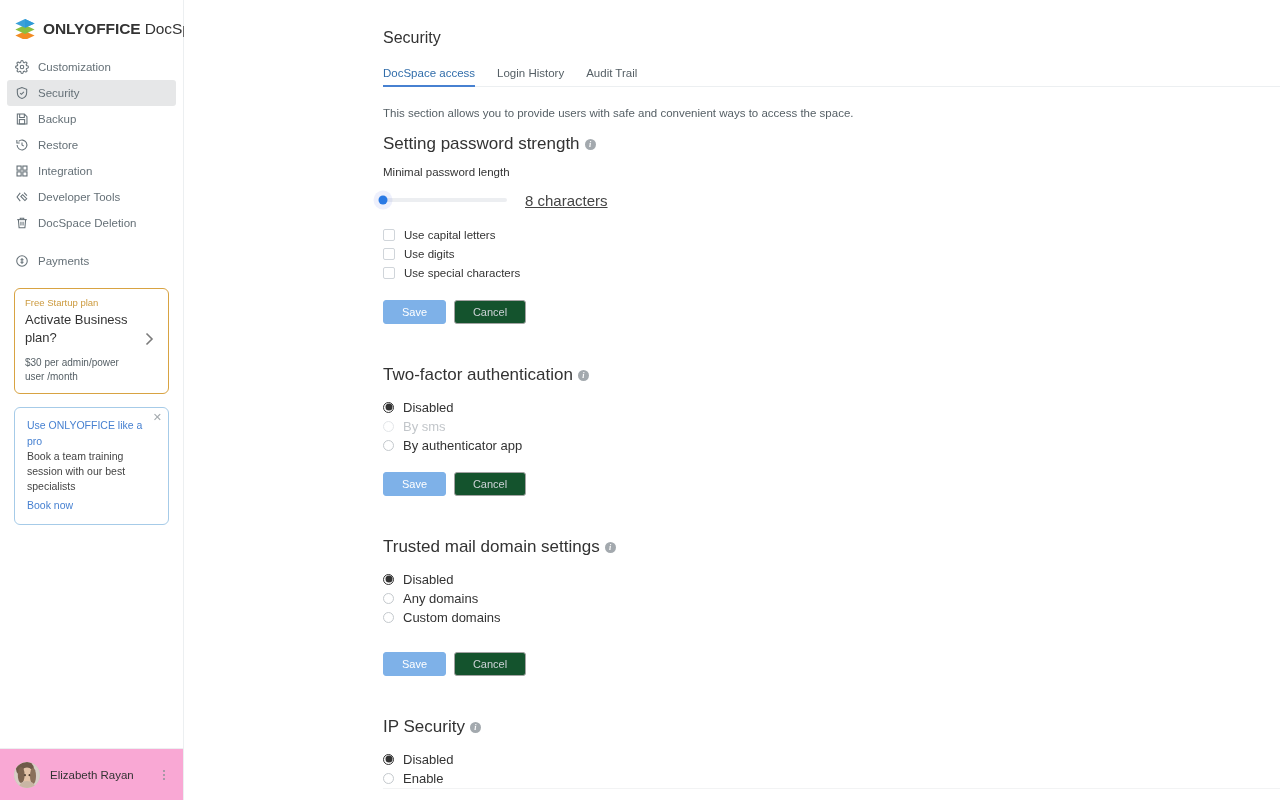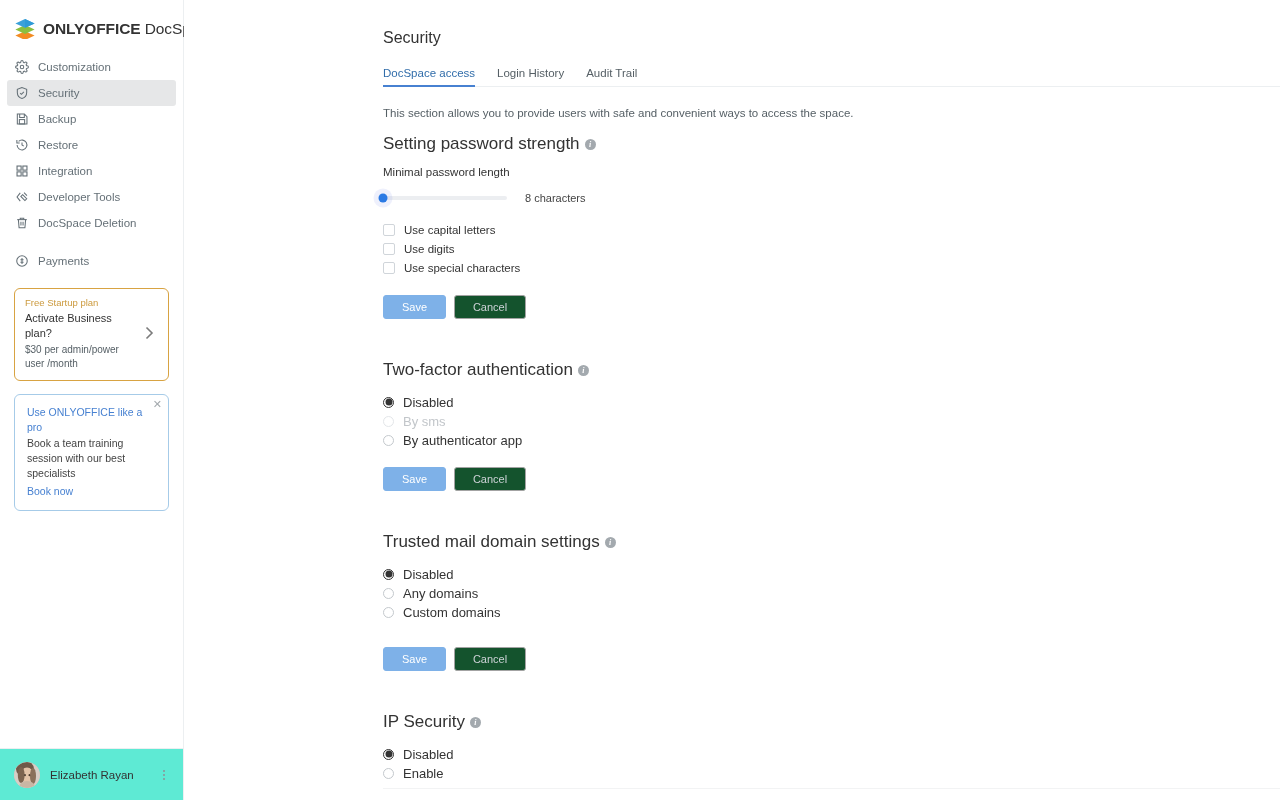--- a/index.html
+++ b/index.html
@@ -64,21 +64,21 @@
     position: relative;
     display: flex; align-items: center;
     min-height: 72px;
     justify-content: flex-end;
   }
   .promo-body { flex: 1 1 auto; }
   .promo-kicker {
     font-size: 9.5px; color: #cc9a3e; margin-bottom: 3px; line-height: 1.2;
   }
   .promo-title {
-    font-size: 11px; color: #333; line-height: 1.35; margin-bottom: 2px;
+    font-size: 13px; color: #333; line-height: 1.35; margin-bottom: 10px;
   }
   .promo-sub {
     font-size: 10px; color: #555f65; line-height: 1.35;
   }
   .promo-chev {
     flex: 0 0 14px; margin-left: 4px; color: #7b7b7b; font-size: 14px;
     line-height: 1;
   }
   .promo2 {
     border: 1px solid #a6cbe8;
@@ -99,21 +99,21 @@
   }
 
   
   .user-block {
     position: absolute; left: 0; bottom: 0;
     width: 183px; height: 52px;
     border-top: 1px solid #eceff1;
     display: flex; align-items: center;
     padding: 0 12px 0 14px;
     gap: 10px;
-    background: #5eead4;
+    background: #f9a8d4;
   }
   .avatar {
     width: 26px; height: 26px; border-radius: 50%;
     flex: 0 0 26px; overflow: hidden; position: relative;
     background: #cfc3bb;
   }
   .user-name { font-size: 11.5px; color: #333; flex: 1 1 auto; white-space: nowrap; }
   .kebab { width: 14px; display: flex; flex-direction: column; align-items: center;
            gap: 2px; cursor: pointer; }
   .kebab i { width: 2px; height: 2px; border-radius: 50%; background: #8d9296; display: block; }
@@ -169,21 +169,21 @@
     width: 124px; height: 4px; border-radius: 2px; background: #eceef1;
     position: relative; cursor: pointer;
   }
   .slider-thumb {
     position: absolute; top: 50%; left: 0px; transform: translate(-50%, -50%);
     width: 9px; height: 9px; border-radius: 50%;
     background: #2b7ae4;
     box-shadow: 0 0 0 5px rgba(120,140,230,0.13);
     cursor: grab;
   }
-  .slider-value { font-size: 11px; color: #444; white-space: nowrap; }
+  .slider-value { font-size: 15px; color: #444; white-space: nowrap; text-decoration: underline; }
 
   
   .check-row {
     display: flex; align-items: center; gap: 9px; height: 19px; cursor: pointer;
   }
   .checkbox {
     width: 12px; height: 12px; border: 1px solid #d0d5da; border-radius: 2px;
     background: #fff; flex: 0 0 12px;
   }
   .check-label { font-size: 11.5px; color: #333; }

